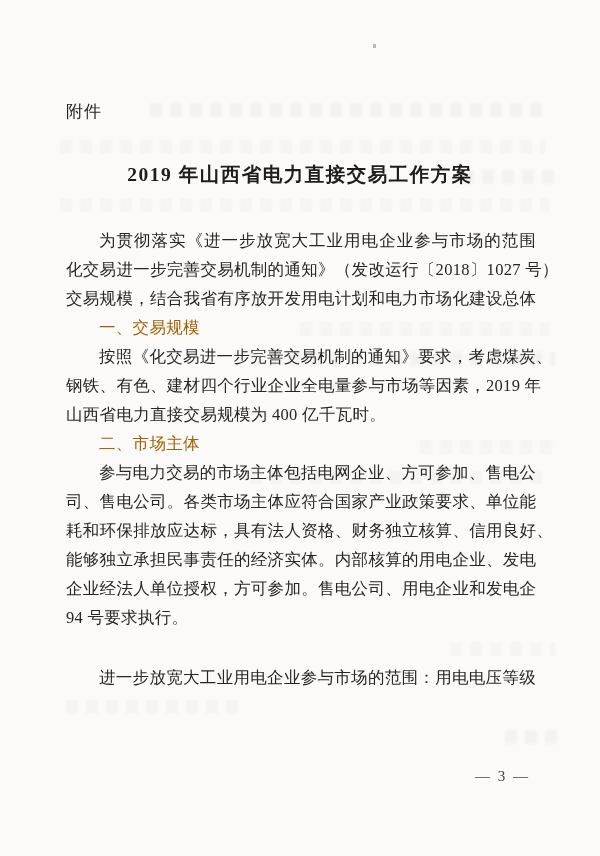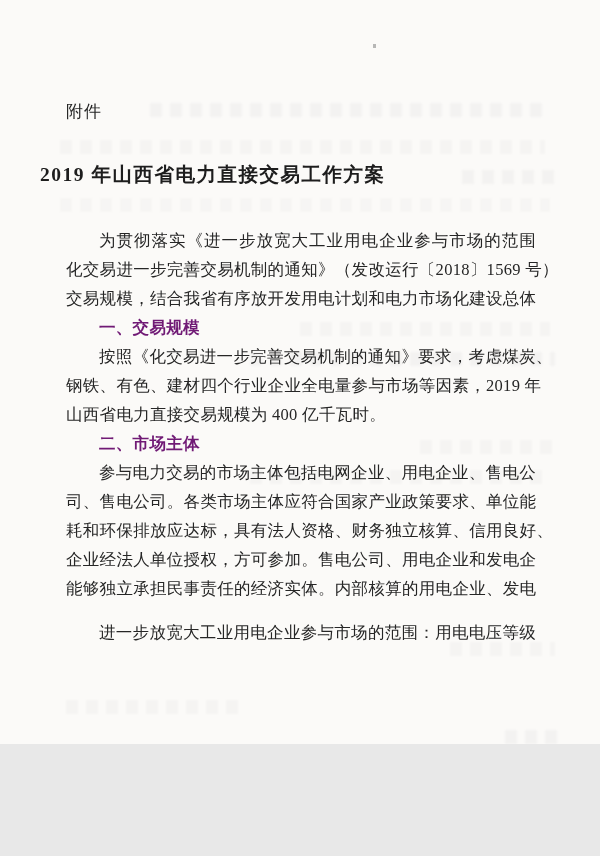--- a/index.html
+++ b/index.html
@@ -5,21 +5,21 @@
   :root {
     --paper: #fbfaf8;
     --ink: #262626;
     --ink_light: #3c3c44;
   }
   * { margin: 0; padding: 0; box-sizing: border-box; }
   html, body { background: #e8e8e8; }
   .page {
     position: relative;
     width: 600px;
-    height: 744px;
+    height: 856px;
     margin: 0 auto;
     background: var(--paper, #fbfaf8);
     overflow: hidden;
     font-family: "Liberation Serif", "DejaVu Serif", serif;
     color: var(--ink, #262626);
   }
   
   .bleed {
     position: absolute;
     height: 14px;
@@ -40,21 +40,21 @@
   
   .attachment {
     position: absolute;
     left: 66px; top: 100px;
     font-size: 17px;
     letter-spacing: 1px;
   }
   .doc-title {
     position: absolute;
     left: 40px; right: 40px; top: 161px;
-    text-align: left;
+    text-align: center;
     font-size: 19.5px;
     font-weight: bold;
     letter-spacing: 1.5px;
     color: #1d1d1d;
   }
   .body-col {
     position: absolute;
     left: 66px; top: 226px;
     width: 470px;
   }
@@ -64,25 +64,25 @@
     line-height: 29px;
     text-align: justify;
     text-align-last: justify;
     letter-spacing: 0.3px;
     white-space: nowrap;
   }
   .block .line:first-child { text-indent: 2em; }
   .block .line:last-child { text-align-last: left; }
   .block.full-last .line:last-child { text-align-last: justify; }
   .block.heading .line {
-    font-weight: bold;
-    color: #701a75;
+    font-weight: normal;
+    color: #a16207;
     text-align-last: left;
   }
-  .block.gap-before { margin-top: 15px; font-family: Liberation Serif, serif; }
+  .block.gap-before { margin-top: 31px; font-family: Liberation Serif, serif; }
   .page-number {
     position: absolute;
     right: 70px; top: 768px;
     font-size: 15px;
     letter-spacing: 2px;
     color: var(--ink_light, #3c3c44);
   }
 </style>
 </head>
 <body>
@@ -102,40 +102,41 @@
   <div class="bleed" style="left:505px; top:730px; width:55px; opacity:0.09;"></div>
   <div class="speck"></div>
 
   <div class="attachment">附件</div>
 
   <div class="doc-title">2019 年山西省电力直接交易工作方案</div>
 
   <div class="body-col">
     <div class="block paragraph">
         <div class="line">为贯彻落实《进一步放宽大工业用电企业参与市场的范围</div>
-        <div class="line">化交易进一步完善交易机制的通知》（发改运行〔2018〕1569 号）</div>
+        <div class="line">化交易进一步完善交易机制的通知》（发改运行〔2018〕1027 号）</div>
         <div class="line">交易规模，结合我省有序放开发用电计划和电力市场化建设总体</div>
       </div>
     <div class="block heading">
         <div class="line">一、交易规模</div>
       </div>
     <div class="block paragraph">
         <div class="line">按照《化交易进一步完善交易机制的通知》要求，考虑煤炭、</div>
         <div class="line">钢铁、有色、建材四个行业企业全电量参与市场等因素，2019 年</div>
         <div class="line">山西省电力直接交易规模为 400 亿千瓦时。</div>
       </div>
     <div class="block heading">
         <div class="line">二、市场主体</div>
       </div>
     <div class="block paragraph">
-        <div class="line">参与电力交易的市场主体包括电网企业、用电企业、售电公</div>
+        <div class="line">参与电力交易的市场主体包括电网企业、方可参加、售电公</div>
         <div class="line">司、售电公司。各类市场主体应符合国家产业政策要求、单位能</div>
         <div class="line">耗和环保排放应达标，具有法人资格、财务独立核算、信用良好、</div>
+        <div class="line">能够独立承担民事责任的经济实体。内部核算的用电企业、发电</div>
         <div class="line">企业经法人单位授权，方可参加。售电公司、用电企业和发电企</div>
-        <div class="line">能够独立承担民事责任的经济实体。内部核算的用电企业、发电</div>
+        <div class="line">94 号要求执行。</div>
       </div>
     <div class="block paragraph full-last gap-before">
         <div class="line">进一步放宽大工业用电企业参与市场的范围：用电电压等级</div>
       </div>
   </div>
 
   <div class="page-number">— 3 —</div>
 
 </div>
 

